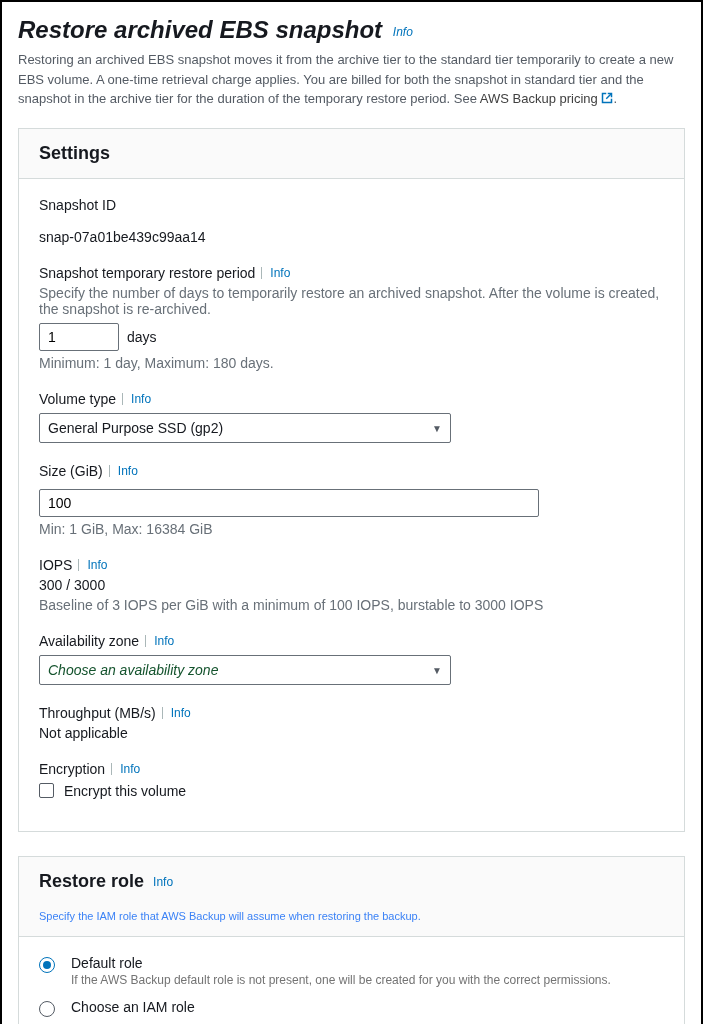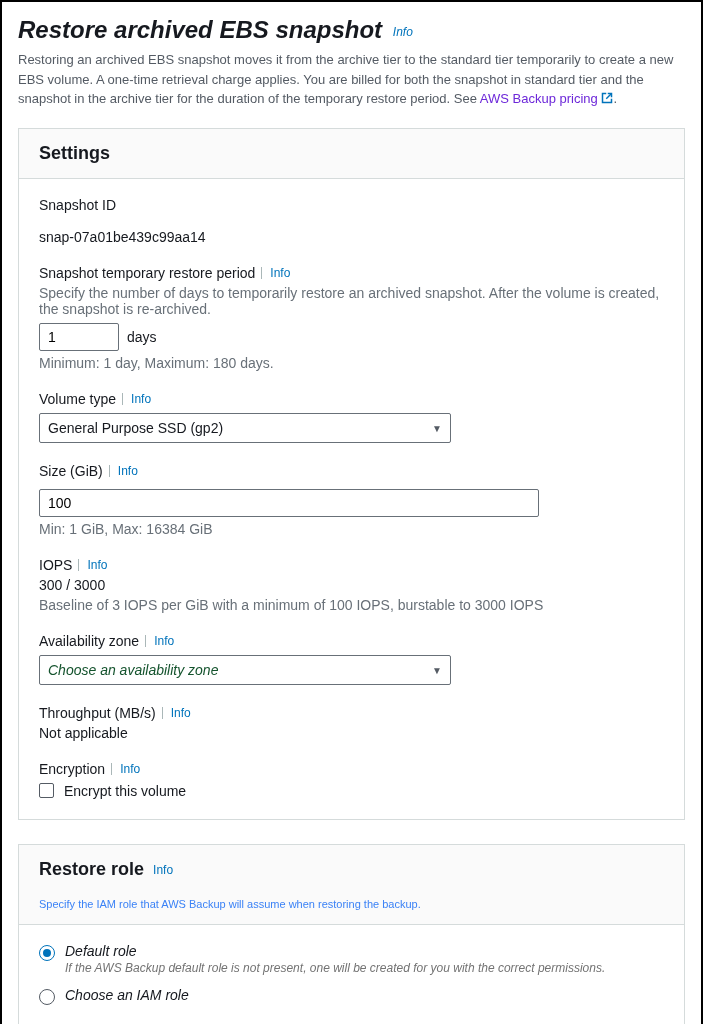--- a/index.html
+++ b/index.html
@@ -38,21 +38,21 @@
     border-left: 1px solid #aab7b8;
     line-height: 1;
   }
   .intro {
     font-size: 13px;
     color: #545b64;
     line-height: 1.5;
     margin-bottom: 18px;
   }
   .intro a {
-    color: #6d28d9;
+    color: #404040;
     text-decoration: none;
     cursor: pointer;
   }
   .ext-icon {
     display: inline-block;
     vertical-align: -1px;
   }
   .panel {
     border: 1px solid #d5dbdb;
     margin-bottom: 24px;
@@ -74,21 +74,21 @@
     font-size: 11px;
     color: #3b82f6;
     margin-top: 18px;
   }
   .panel-body {
     padding: 18px 20px 20px 20px;
   }
   .form-group {
     margin-bottom: 20px;
   }
-  .form-group:last-child { margin-bottom: 0; }
+  .form-group:last-child { margin-bottom: 12px; }
   .field-label {
     font-size: 14px;
     font-weight: 400;
     color: #16191f;
     margin-bottom: 4px;
     display: flex;
     align-items: center;
   }
   .field-desc {
     font-size: 14px;
@@ -130,23 +130,22 @@
     right: 8px;
     top: 50%;
     transform: translateY(-50%);
     font-size: 10px;
     color: #545b64;
   }
   
   .radio-row {
     display: flex;
     align-items: flex-start;
-    gap: 10px;
+    gap: 16px;
     margin-bottom: 12px;
-    font-style: italic;
   }
   .radio-row:last-child { margin-bottom: 0; }
   .radio {
     width: 16px; height: 16px;
     border: 1px solid #545b64;
     border-radius: 50%;
     margin-top: 2px;
     flex: 0 0 16px;
     position: relative;
     cursor: pointer;

